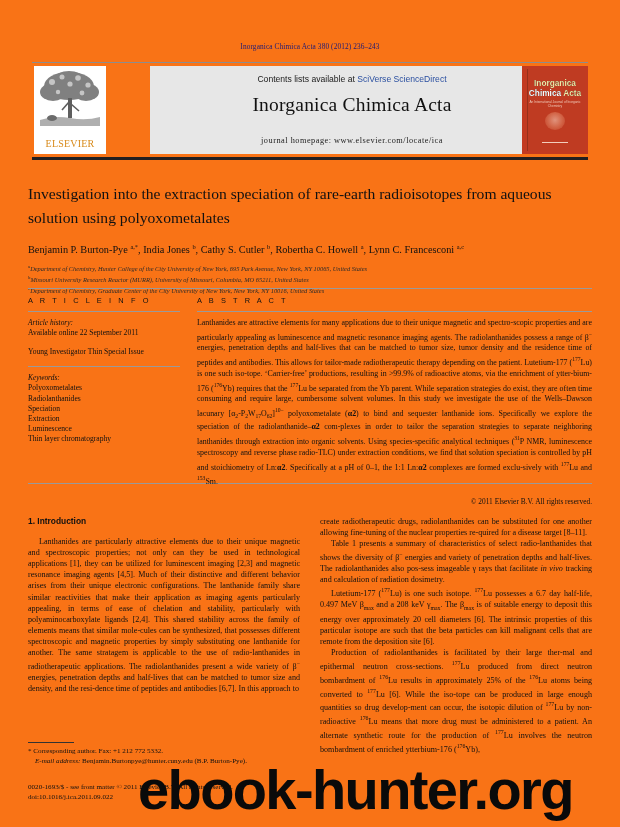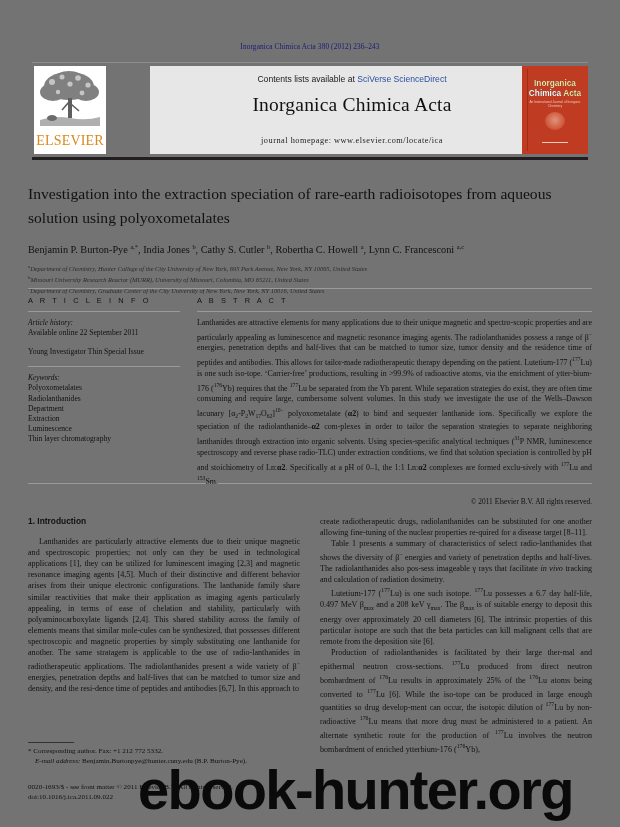--- a/index.html
+++ b/index.html
@@ -12,21 +12,21 @@
     height: 827px;
     position: relative;
     font-family: "Liberation Serif", serif;
     color: #000;
     overflow: hidden;
   }
   .page {
     position: relative;
     width: 620px;
     height: 827px;
-    background: #737373;
+    background: #f97316;
   }
 
   
   .runninghead {
     position: absolute;
     top: 42px;
     left: 0;
     width: 620px;
     text-align: center;
     font-size: 7.3px;
@@ -63,21 +63,21 @@
   .elsevier-tree {
     position: absolute;
     top: 2px; left: 4px;
     width: 64px; height: 62px;
   }
   .elsevier-word {
     position: absolute;
     bottom: 5px; left: 0; width: 72px;
     text-align: center;
     font-family: "Liberation Serif", serif;
-    font-size: 14px;
+    font-size: 10px;
     letter-spacing: 0.2px;
     color: #d88a1a;
   }
   .contents-band {
     position: absolute;
     top: 4px; left: 80px;
     width: 404px; height: 88px;
     background: #e7e7e7;
     margin-left: 38px;
   }
@@ -397,21 +397,21 @@
     <div class="sec-head">A R T I C L E   I N F O</div>
     <div class="thin-rule"></div>
     <div class="info-label">Article history:</div>
     <div class="info-text">Available online 22 September 2011</div>
     <div class="info-gap"></div>
     <div class="info-text">Young Investigator Thin Special Issue</div>
     <div class="thin-rule" style="margin-top:9px"></div>
     <div class="info-label">Keywords:</div>
     <div class="kw-item">Polyoxometalates</div>
     <div class="kw-item">Radiolanthanides</div>
-    <div class="kw-item">Department</div>
+    <div class="kw-item">Speciation</div>
     <div class="kw-item">Extraction</div>
     <div class="kw-item">Luminescence</div>
     <div class="kw-item">Thin layer chromatography</div>
   </div>
 
   <div class="col-abstract">
     <div class="sec-head">A B S T R A C T</div>
     <div class="thin-rule"></div>
     <div class="abstract-body">Lanthanides are attractive elements for many applications due to their unique magnetic and spectro-scopic properties and are particularly appealing as luminescence and magnetic resonance imaging agents. The radiolanthanides possess a range of β<sup>−</sup> energies, penetration depths and half-lives that can be matched to tumor size, tumor density and the residence time of peptides and antibodies. This allows for tailor-made radiotherapeutic therapy depending on the patient. Lutetium-177 (<sup>177</sup>Lu) is one such iso-tope. ‘Carrier-free’ productions, resulting in &gt;99.9% of radioactive atoms, via the enrichment of ytter-bium-176 (<sup>176</sup>Yb) requires that the <sup>177</sup>Lu be separated from the Yb parent. While separation strategies do exist, they are often time consuming and require large, cumbersome solvent volumes. In this study we investigate the use of the Wells–Dawson lacunary [α<sub>2</sub>-P<sub>2</sub>W<sub>17</sub>O<sub>62</sub>]<sup>10−</sup> polyoxometalate (<span class="bold-a">α2</span>) to bind and sequester lanthanide ions. Specifically we explore the speciation of the radiolanthanide–<span class="bold-a">α2</span> com-plexes in order to tailor the separation strategies to separate neighboring lanthanides through extraction into organic solvents. Using species-specific analytical techniques (<sup>31</sup>P NMR, luminescence spectroscopy and reverse phase radio-TLC) under extraction conditions, we find that solution speciation is controlled by pH and stoichiometry of Ln:<span class="bold-a">α2</span>. Specifically at a pH of 0–1, the 1:1 Ln:<span class="bold-a">α2</span> complexes are formed exclu-sively with <sup>177</sup>Lu and <sup>153</sup>Sm.</div>
     <div class="copyright">© 2011 Elsevier B.V. All rights reserved.</div>

